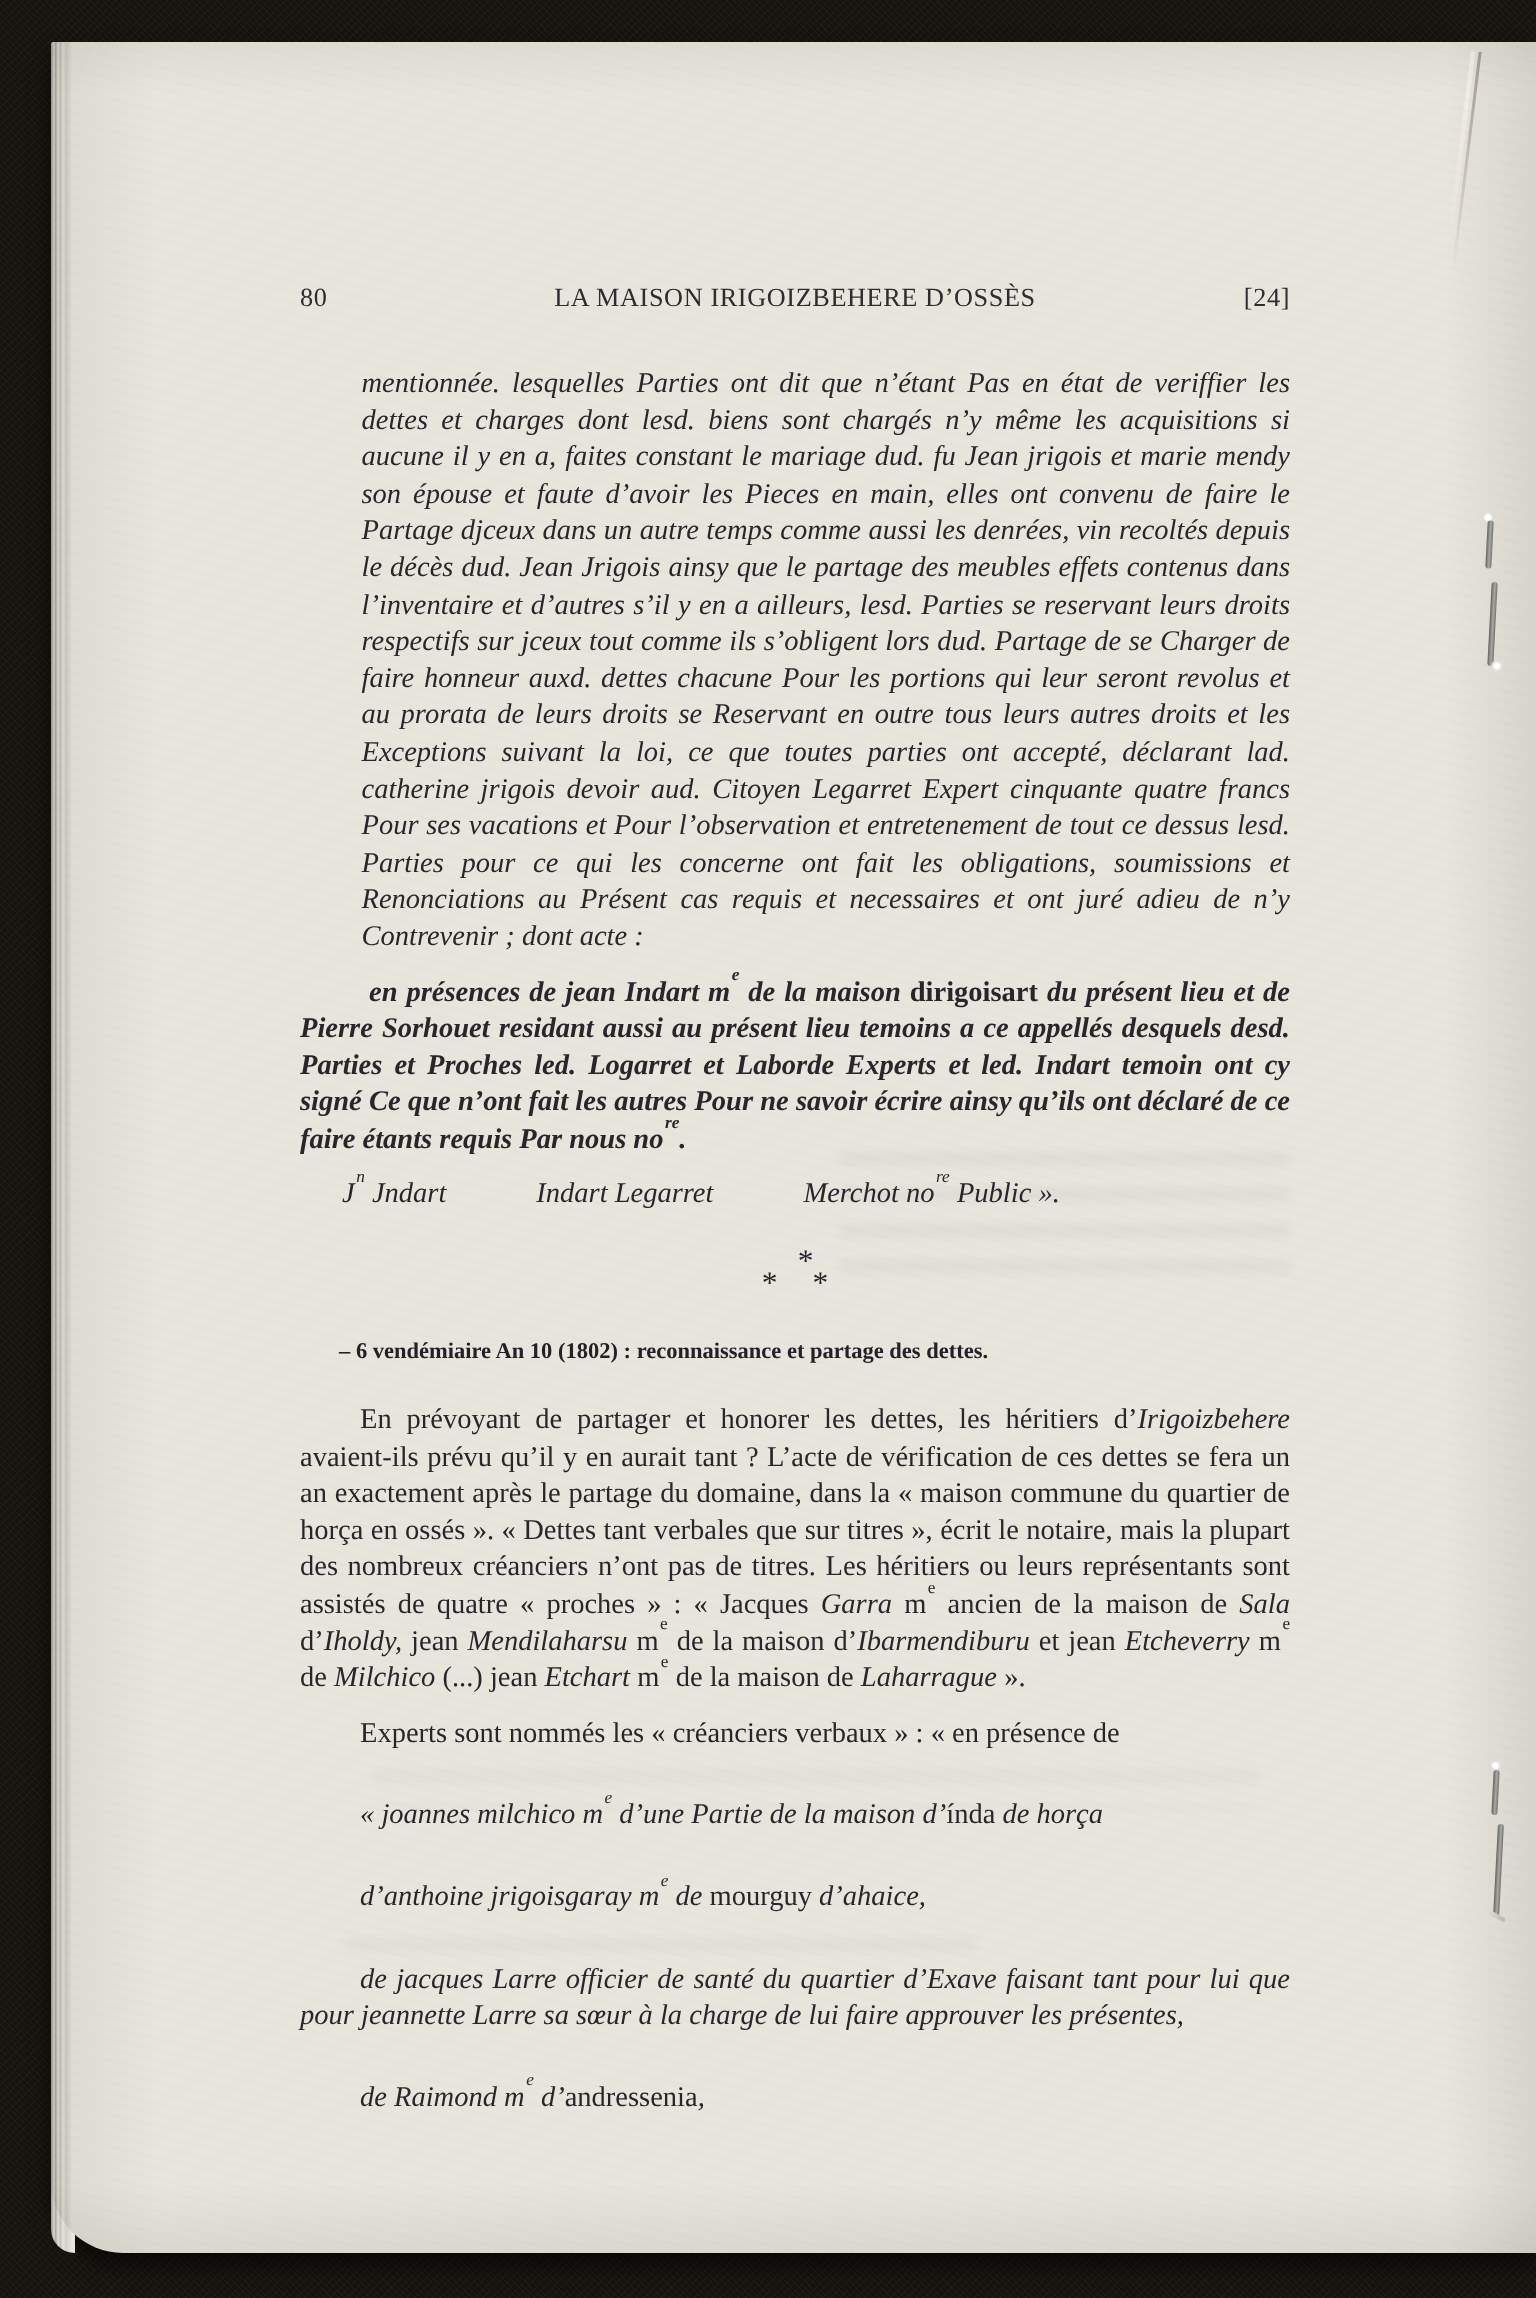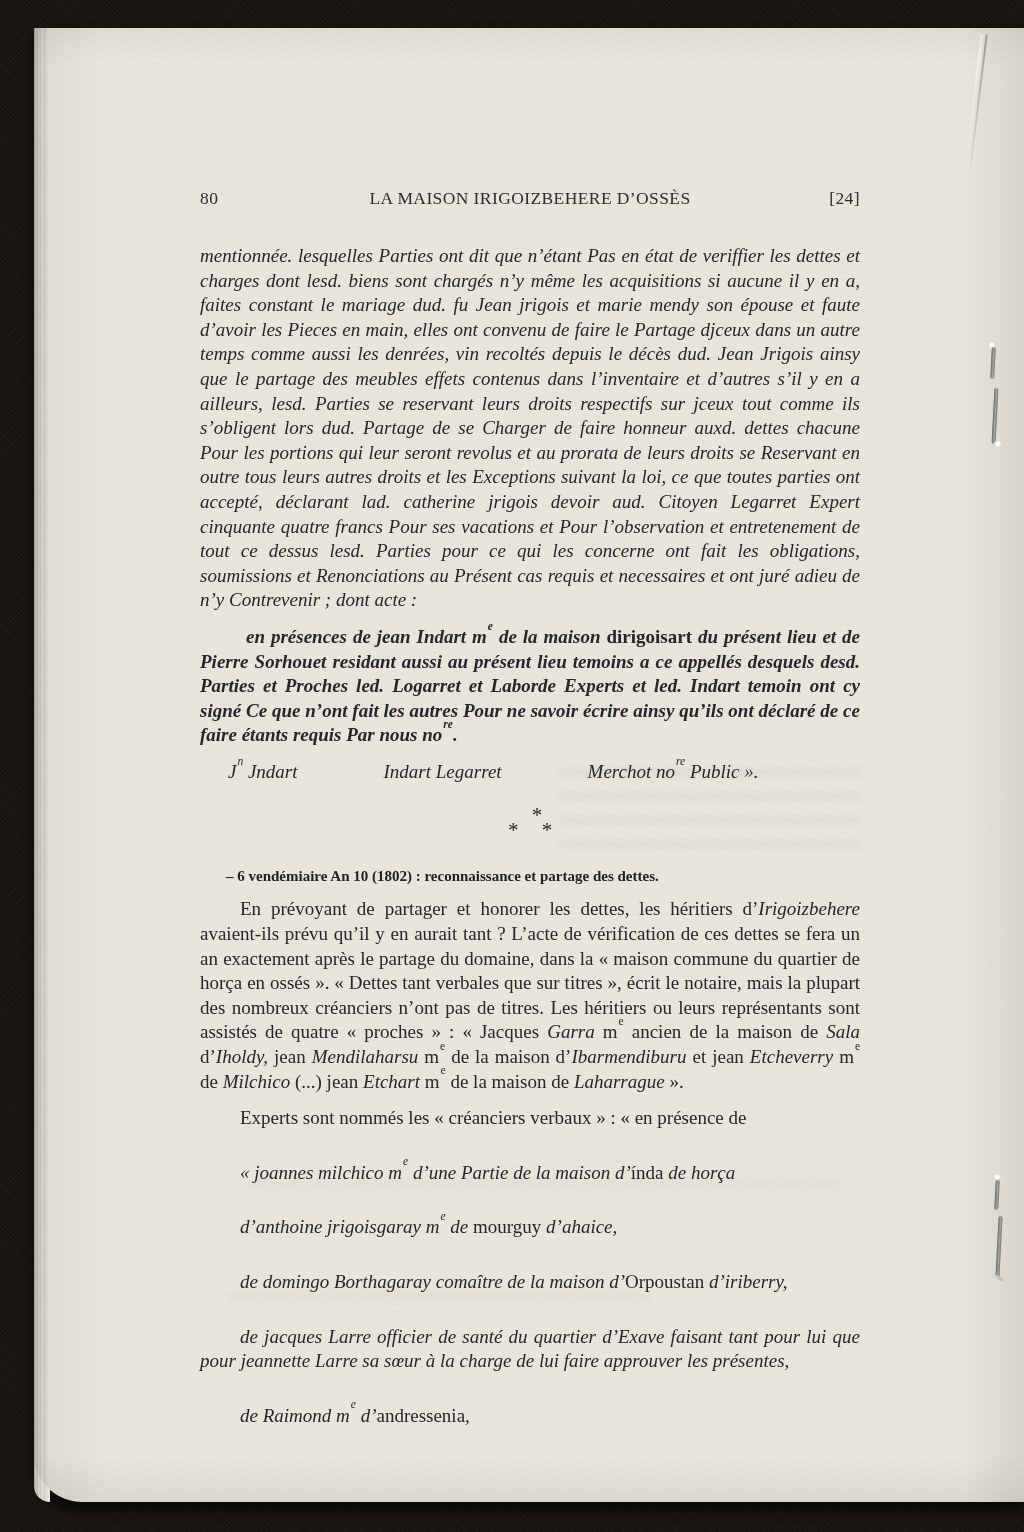--- a/index.html
+++ b/index.html
@@ -95,35 +95,35 @@
   .running-head .rtitle{flex:1;text-align:center;}
   .running-head .ref{width:70px;text-align:right;}
 
   .para{margin:0;font-size:19px;line-height:24.6px;}
   .italic{font-style:italic;}
   .justify{text-align:justify;}
   .rm{font-style:normal;}
   .it{font-style:italic;}
   sup{font-size:11.5px;line-height:0;position:relative;top:-6px;margin-left:1px;}
 
-  [data-name="act-continuation"]{margin-top:36px;}
+  [data-name="act-continuation"]{margin-top:36px;margin-left:41px;}
   [data-name="act-witnesses"]{margin-top:12px;text-indent:46px;font-weight:bold;}
   .signatures{
-    margin-top:12px;padding-left:28px;display:flex;gap:86px;
+    margin-top:12px;padding-left:28px;display:flex;gap:60px;
     font-size:19px;line-height:24.6px;font-style:italic;
   }
   [data-name="asterisk-separator"]{margin-top:24px;margin-bottom:0;}
   .sep-top{text-align:center;font-size:21px;line-height:14px;transform:translateX(7px);color:#26262b;}
   .sep-bottom{text-align:center;font-size:21px;line-height:16px;letter-spacing:9px;padding-left:9px;color:#26262b;}
 
   .heading{
     margin:26px 0 0 0;padding-left:26px;
     font-size:15px;line-height:25px;font-weight:bold;color:#222226;
   }
-  [data-name="commentary-paragraph"]{margin-top:8px;text-indent:40px;}
+  [data-name="commentary-paragraph"]{margin-top:21px;text-indent:40px;}
   [data-name="creditors-intro"]{margin-top:12px;text-indent:40px;}
   [data-name^="quote-"]{margin-top:30px;text-indent:40px;}
 </style>
 </head>
 <body>
 
 <div class="scene" data-name="book-photo">
   <div class="page" data-name="book-page">
     <div class="page-edges" data-name="page-stack-edge"></div>
     <div class="crease" data-name="page-crease"></div>
@@ -146,21 +146,20 @@
           </div>
           <div data-name="asterisk-separator">
             <div class="sep-top" data-name="asterisk">*</div>
             <div class="sep-bottom" data-name="asterisk-pair">* *</div>
           </div>
           <h2 class="heading" data-name="section-heading"><span data-name="text-segment">– 6 vendémiaire An 10 (1802) :  reconnaissance et partage des dettes.</span></h2>
           <p class="para justify" data-name="commentary-paragraph"><span data-name="text-segment">En prévoyant de partager et honorer les dettes, les héritiers d’</span><span class="it" data-name="text-segment">Irigoizbehere</span><span data-name="text-segment"> avaient-ils prévu qu’il y en aurait tant ? L’acte de vérification de ces dettes se fera un an exactement après le partage du domaine, dans la « maison commune du quartier de horça en ossés ». « Dettes tant verbales que sur titres », écrit le notaire, mais la plupart des nombreux créanciers n’ont pas de titres. Les héritiers ou leurs représentants sont assistés de quatre « proches » : « Jacques </span><span class="it" data-name="text-segment">Garra</span><span data-name="text-segment"> m</span><sup data-name="text-segment">e</sup><span data-name="text-segment"> ancien de la maison de </span><span class="it" data-name="text-segment">Sala</span><span data-name="text-segment"> d’</span><span class="it" data-name="text-segment">Iholdy,</span><span data-name="text-segment"> jean </span><span class="it" data-name="text-segment">Mendilaharsu</span><span data-name="text-segment"> m</span><sup data-name="text-segment">e</sup><span data-name="text-segment"> de la maison d’</span><span class="it" data-name="text-segment">Ibarmendiburu</span><span data-name="text-segment"> et jean </span><span class="it" data-name="text-segment">Etcheverry</span><span data-name="text-segment"> m</span><sup data-name="text-segment">e</sup><span data-name="text-segment"> de </span><span class="it" data-name="text-segment">Milchico</span><span data-name="text-segment"> (...) jean </span><span class="it" data-name="text-segment">Etchart</span><span data-name="text-segment"> m</span><sup data-name="text-segment">e</sup><span data-name="text-segment"> de la maison de </span><span class="it" data-name="text-segment">Laharrague</span><span data-name="text-segment"> ».</span></p>
           <p class="para" data-name="creditors-intro"><span data-name="text-segment">Experts sont nommés les « créanciers verbaux » : « en présence de</span></p>
           <p class="para italic" data-name="quote-inda"><span data-name="text-segment">« joannes milchico m</span><sup data-name="text-segment">e</sup><span data-name="text-segment"> d’une Partie de la maison d’</span><span class="rm" data-name="text-segment">índa</span><span data-name="text-segment"> de horça</span></p>
           <p class="para italic" data-name="quote-ahaice"><span data-name="text-segment">d’anthoine jrigoisgaray m</span><sup data-name="text-segment">e</sup><span data-name="text-segment"> de </span><span class="rm" data-name="text-segment">mourguy</span><span data-name="text-segment"> d’ahaice,</span></p>
-          <p class="para italic" data-name="quote-orpoustan"><span data-name="text-segment">de domingo Borthagaray comaître de la maison d’</span><span class="rm" data-name="text-segment">Orpoustan</span><span data-name="text-segment"> d’iriberry,</span></p>
           <p class="para italic justify" data-name="quote-larre"><span data-name="text-segment">de jacques Larre officier de santé du quartier d’Exave faisant tant pour lui que pour jeannette Larre sa sœur à la charge de lui faire approuver les présentes,</span></p>
           <p class="para italic" data-name="quote-raimond"><span data-name="text-segment">de Raimond m</span><sup data-name="text-segment">e</sup><span data-name="text-segment"> d’</span><span class="rm" data-name="text-segment">andressenia</span><span data-name="text-segment">,</span></p>
         </div>
     </div>
   </div>
 
   <div class="bleed b1" data-name="ink-bleed-through"></div>
   <div class="bleed b2" data-name="ink-bleed-through"></div>
   <div class="bleed b3" data-name="ink-bleed-through"></div>
 

